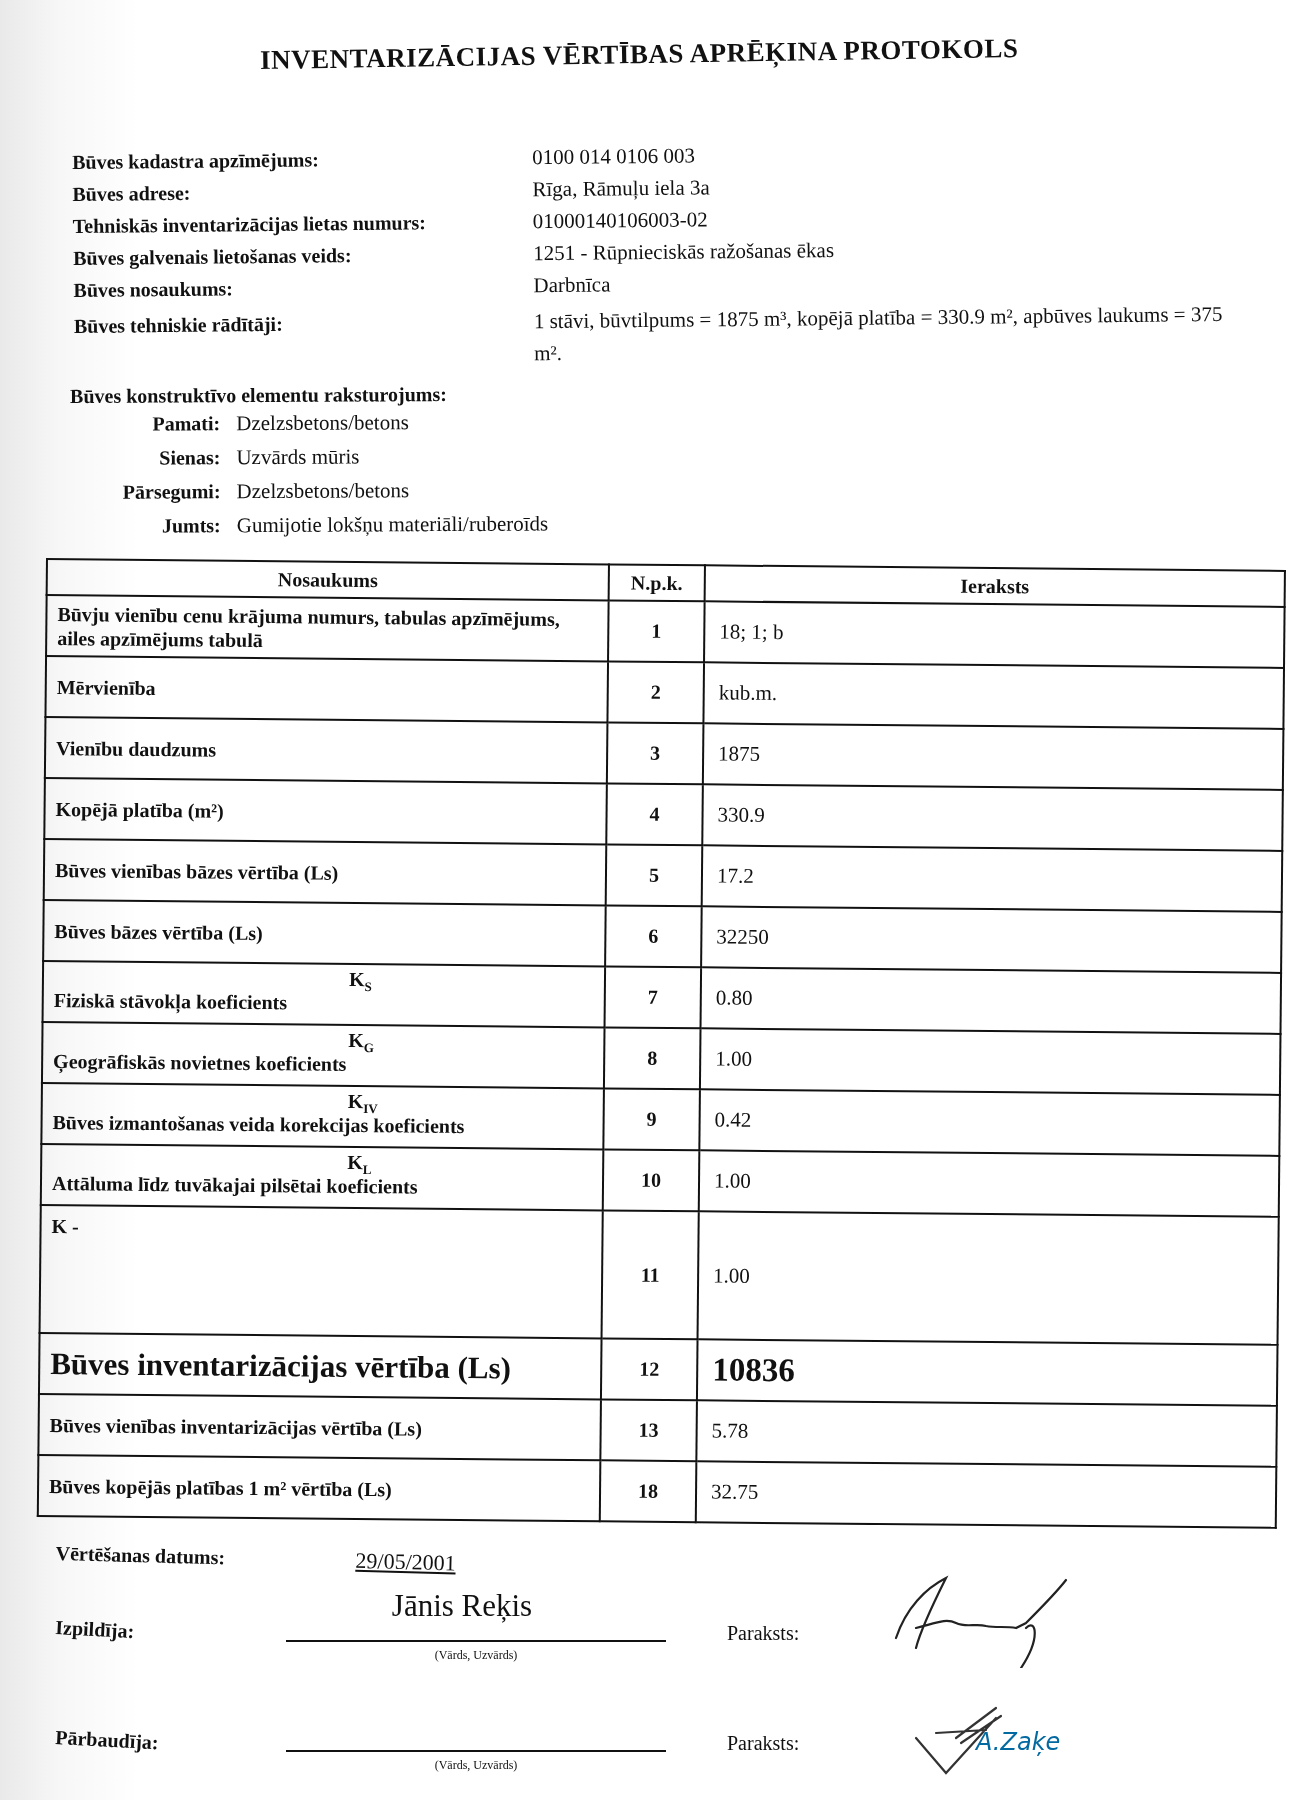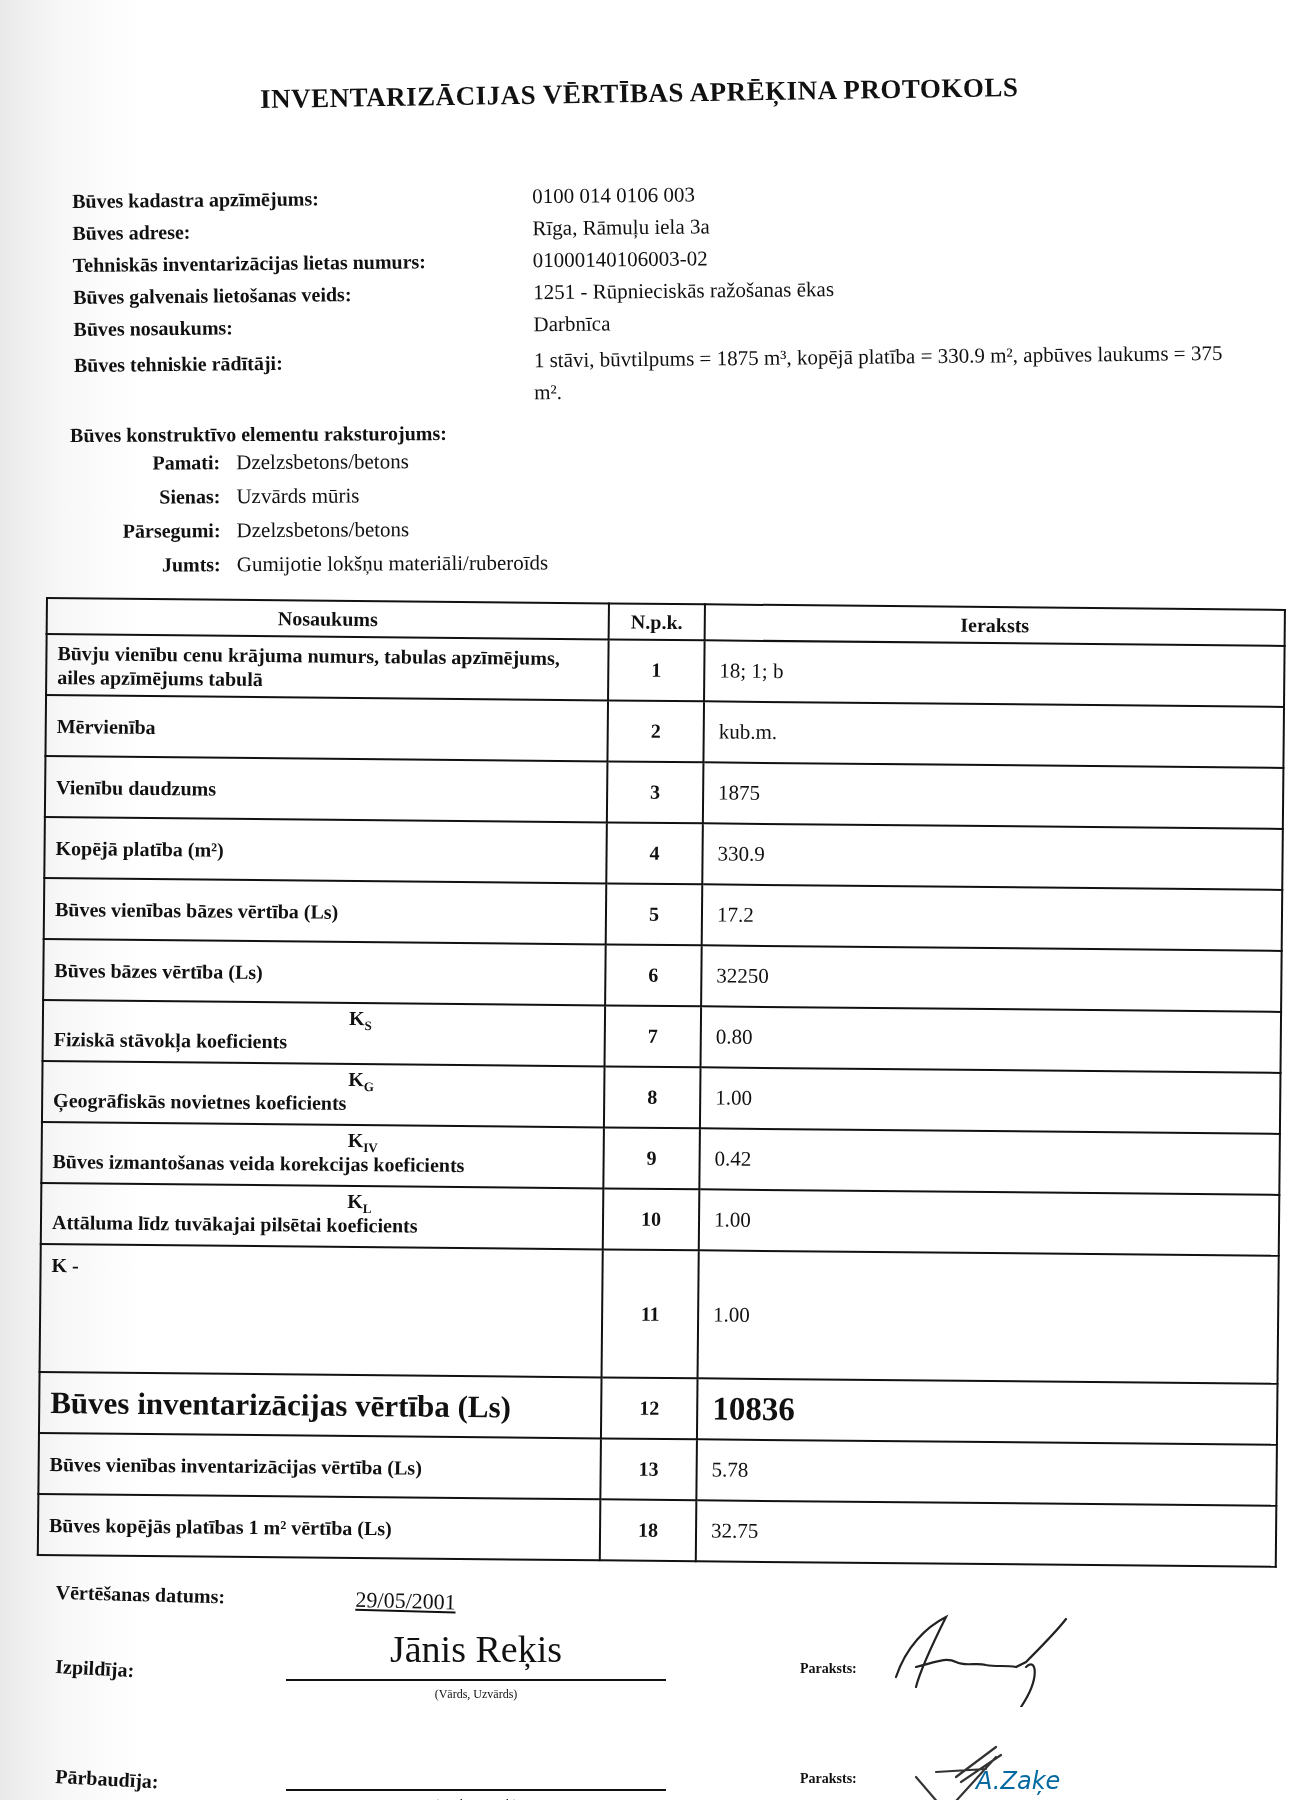--- a/index.html
+++ b/index.html
@@ -3,21 +3,21 @@
   <meta charset="utf-8">
   <style>
     html, body { margin: 0; padding: 0; }
     body {
       width: 1297px; height: 1800px; overflow: hidden;
       background: linear-gradient(90deg, #e9e9e9 0px, #f7f7f7 60px, #ffffff 140px, #ffffff 100%);
       font-family: "Liberation Serif", "DejaVu Serif", serif;
       color: #111;
       position: relative;
     }
-    .page { position: absolute; left: 0; top: 0; width: 1297px; height: 1340px; margin-top: 39px; }
+    .page { position: absolute; left: 0; top: 0; width: 1297px; height: 1340px; }
 
     .title {
       position: absolute; left: 260px; top: 45px; width: 840px;
       font-size: 27px; font-weight: bold; letter-spacing: 0.5px;
       transform: rotate(-0.9deg); transform-origin: left center;
       white-space: nowrap;
     }
 
     .info { position: absolute; left: 72px; top: 150px; width: 1150px; transform: rotate(-0.6deg); transform-origin: left top; }
     .info-row { display: flex; height: 32px; align-items: baseline; }
@@ -48,24 +48,24 @@
     tr.big td.name { font-size: 31px; }
     tr.big td.val { font-size: 33px; font-weight: bold; }
 
     .footer { position: absolute; left: 56px; top: 1540px; width: 1200px; }
     .date-row { position: absolute; left: 0; top: 0; display: flex; align-items: baseline; transform: rotate(1.5deg); transform-origin: left top; }
     .date-label { font-weight: bold; font-size: 20px; width: 300px; }
     .date-value { font-size: 22px; text-decoration: underline; }
 
     .sign-block { position: absolute; left: 0; width: 1200px; height: 100px; }
     .sign-label { position: absolute; left: 0; top: 28px; font-weight: bold; font-size: 20px; transform: rotate(3deg); transform-origin: left top; }
-    .sign-name { position: absolute; left: 230px; top: 0; width: 380px; text-align: center; font-size: 38px; }
+    .sign-name { position: absolute; left: 216px; top: 0; width: 380px; text-align: center; font-size: 31px; }
     .sign-line { position: absolute; left: 230px; top: 52px; width: 380px; height: 0; border-top: 2px solid #111; }
     .sign-caption { position: absolute; left: 230px; top: 60px; width: 380px; text-align: center; font-size: 12px; }
-    .paraksts { position: absolute; left: 744px; top: 34px; font-weight: bold; font-size: 14px; }
+    .paraksts { position: absolute; left: 671px; top: 34px; font-weight: normal; font-size: 20px; }
     .signature { position: absolute; left: 820px; top: -20px; width: 240px; height: 100px; }
     .stamp-text { position: absolute; left: 920px; top: 30px; font-family: "DejaVu Sans", sans-serif; font-size: 24px; color: #0369a1; font-style: italic; }
   </style>
 </head>
 <body>
 
 <div class="page">
 
   <div class="title">INVENTARIZĀCIJAS VĒRTĪBAS APRĒĶINA PROTOKOLS</div>
 

